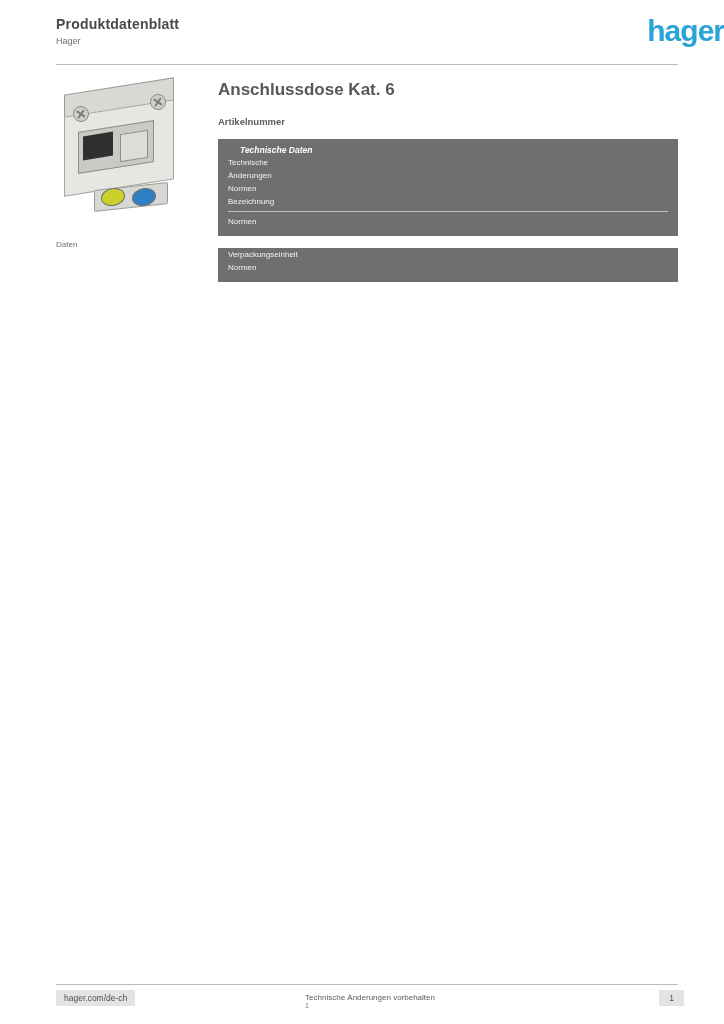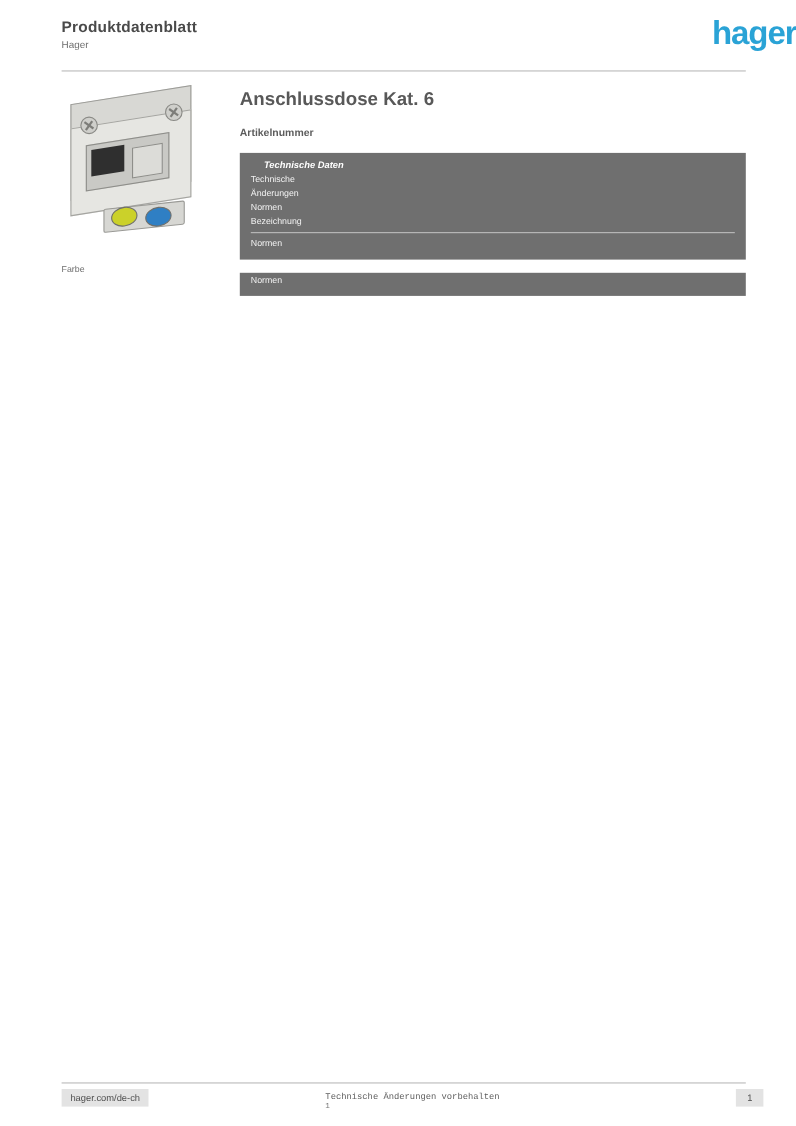--- a/index.html
+++ b/index.html
@@ -239,21 +239,21 @@
     position: absolute;
     left: 56px;
     right: 46px;
     top: 984px;
     height: 1px;
     background: #b9b9b9;
   }
   .footer {
     position: absolute;
     left: 56px;
-    right: 30px;
+    right: 40px;
     top: 990px;
     height: 18px;
     font-size: 8px;
     color: #5d5d5d;
   }
   .footer-url {
     position: absolute;
     left: 0;
     top: 0;
     background: #e3e3e3;
@@ -263,21 +263,20 @@
   }
   .footer-center {
     position: absolute;
     left: 50%;
     transform: translateX(-50%);
     top: 3px;
     text-align: left;
     font-size: 8px;
     color: #5d5d5d;
     white-space: nowrap;
-    font-family: Liberation Mono, monospace;
   }
   .footer-center .sub {
     display: block;
     font-size: 7px;
     color: #777;
   }
   .footer-page {
     position: absolute;
     right: 0;
     top: 0;
@@ -307,21 +306,21 @@
       <div class="sock-port"></div>
       <div class="sock-port2"></div>
       <div class="screw s1"></div>
       <div class="screw s2"></div>
       <div class="accessory">
         <div class="acc-plate"></div>
         <div class="acc-dot green"></div>
         <div class="acc-dot blue"></div>
       </div>
     </div>
-    <div class="figure-caption">Farbe</div>
+    <div class="figure-caption">Daten</div>
   </div>
 
   <div class="content">
     <div class="product-name">Anschlussdose Kat. 6</div>
     <div class="product-ref">Artikelnummer</div>
 
     <div class="section">
       <div class="section-head">Technische Daten</div>
       <table class="spec-table">
         <tbody>
@@ -351,20 +350,24 @@
           <td class="val"></td>
         </tr>
       </tbody>
         </table>
       <div class="section-pad"></div>
     </div>
 
     <div class="section">
       <table class="spec-table">
         <tbody>
+            <tr>
+          <td class="key">Verpackungseinheit</td>
+          <td class="val"></td>
+        </tr>
         <tr>
           <td class="key">Normen</td>
           <td class="val"></td>
         </tr>
       </tbody>
         </table>
       <div class="section-pad"></div>
     </div>
   </div>
 

